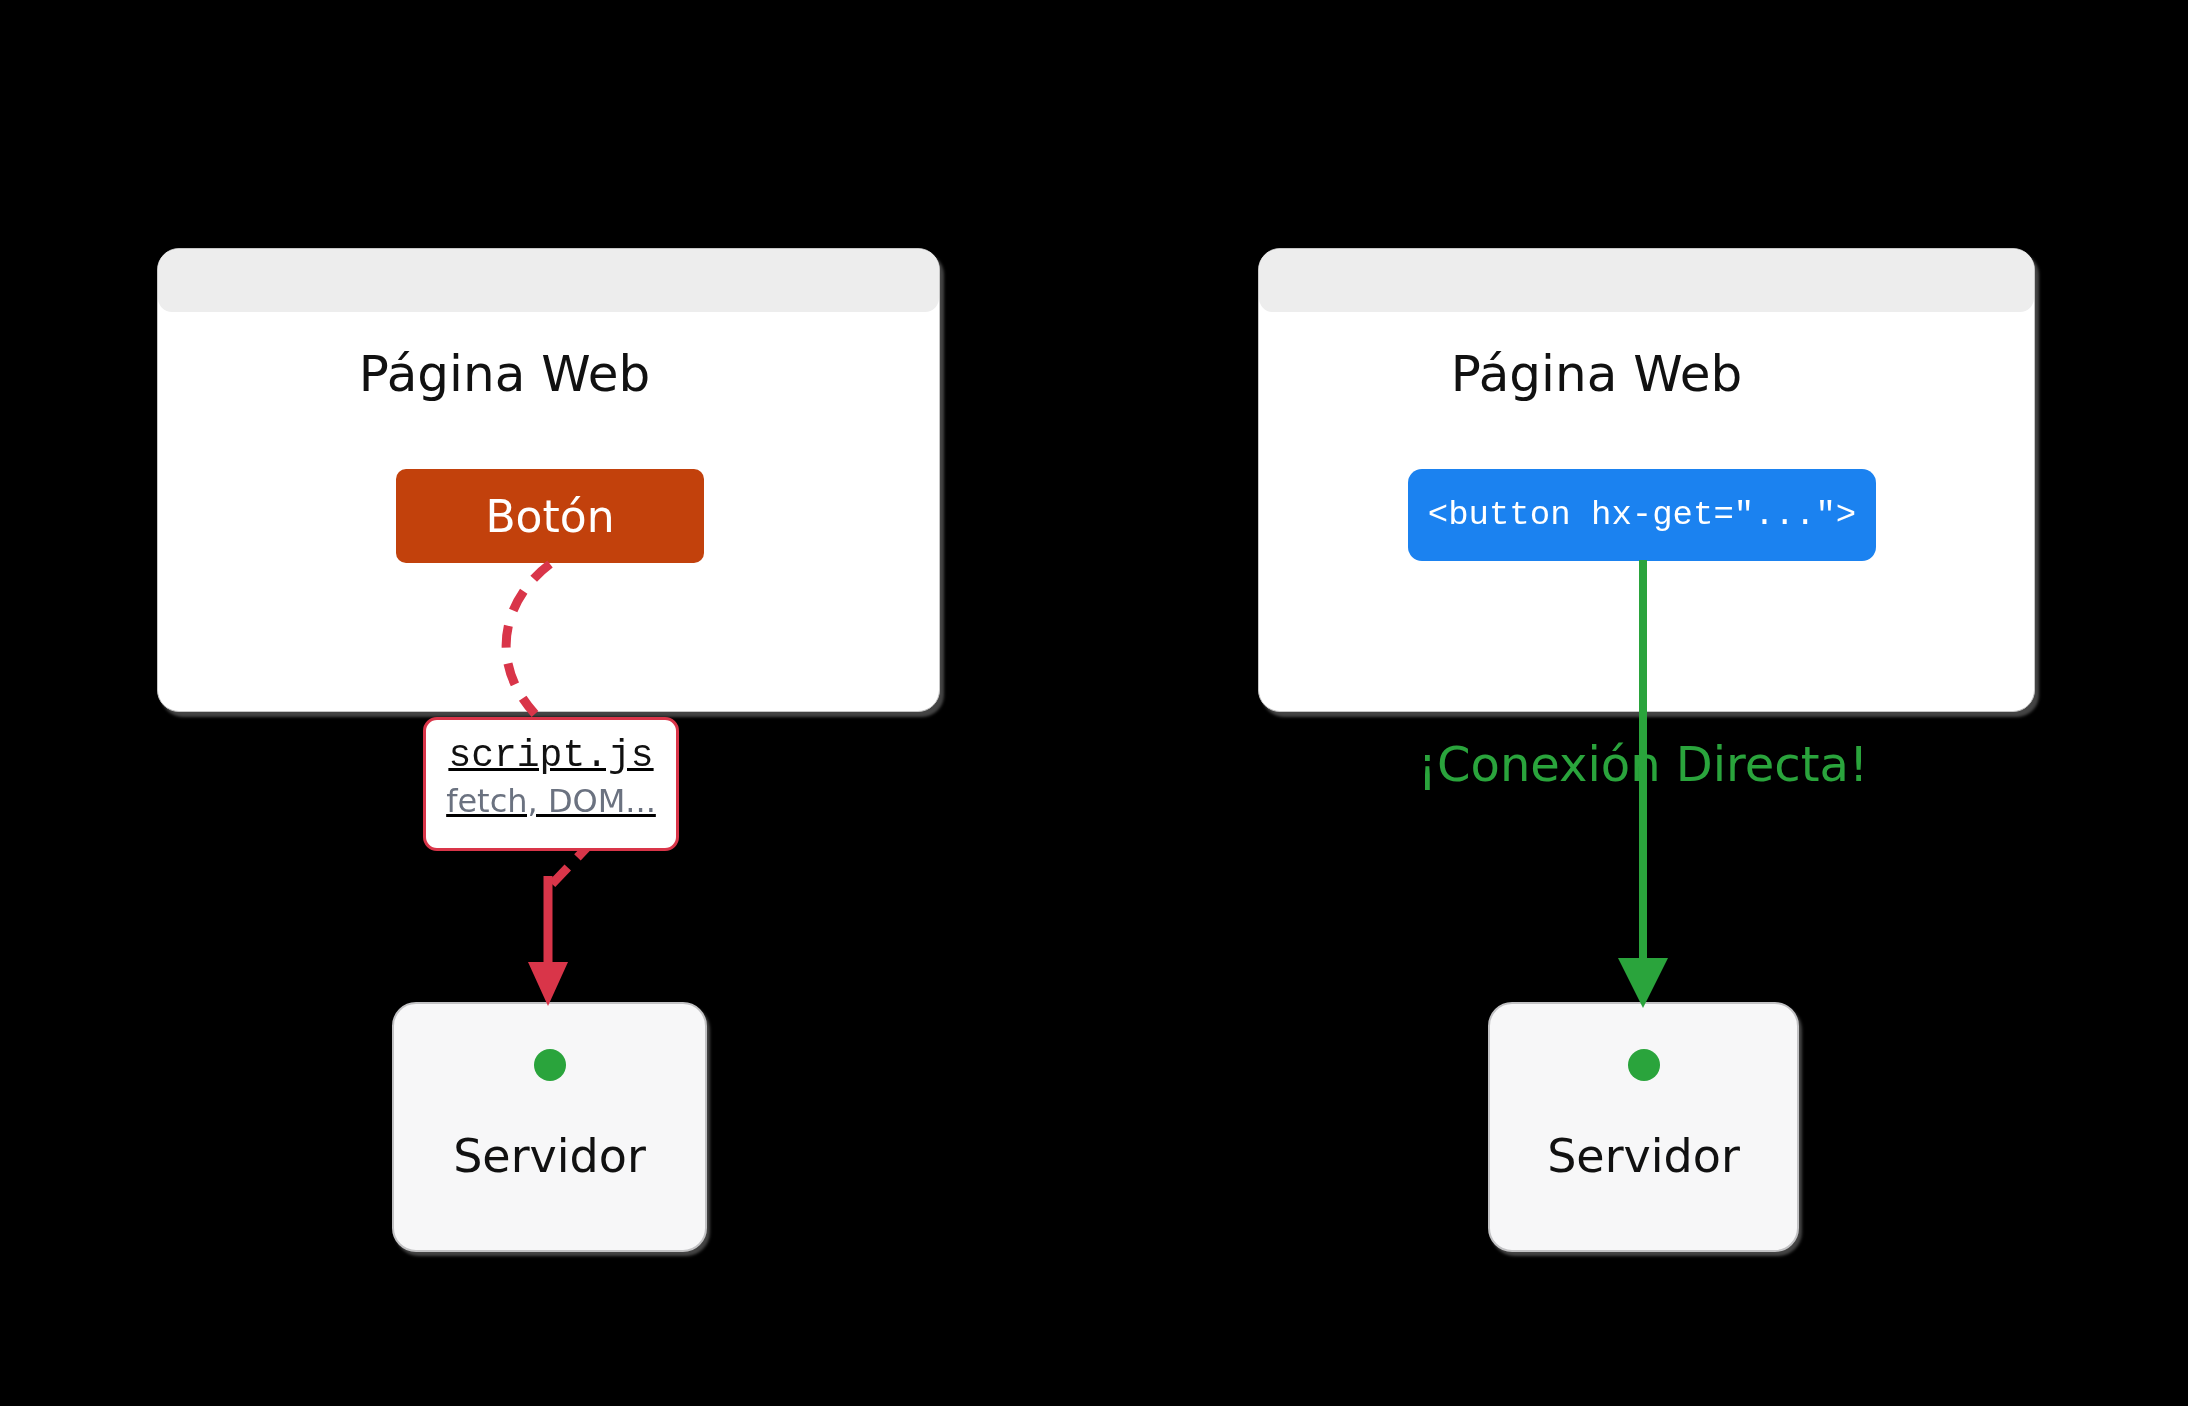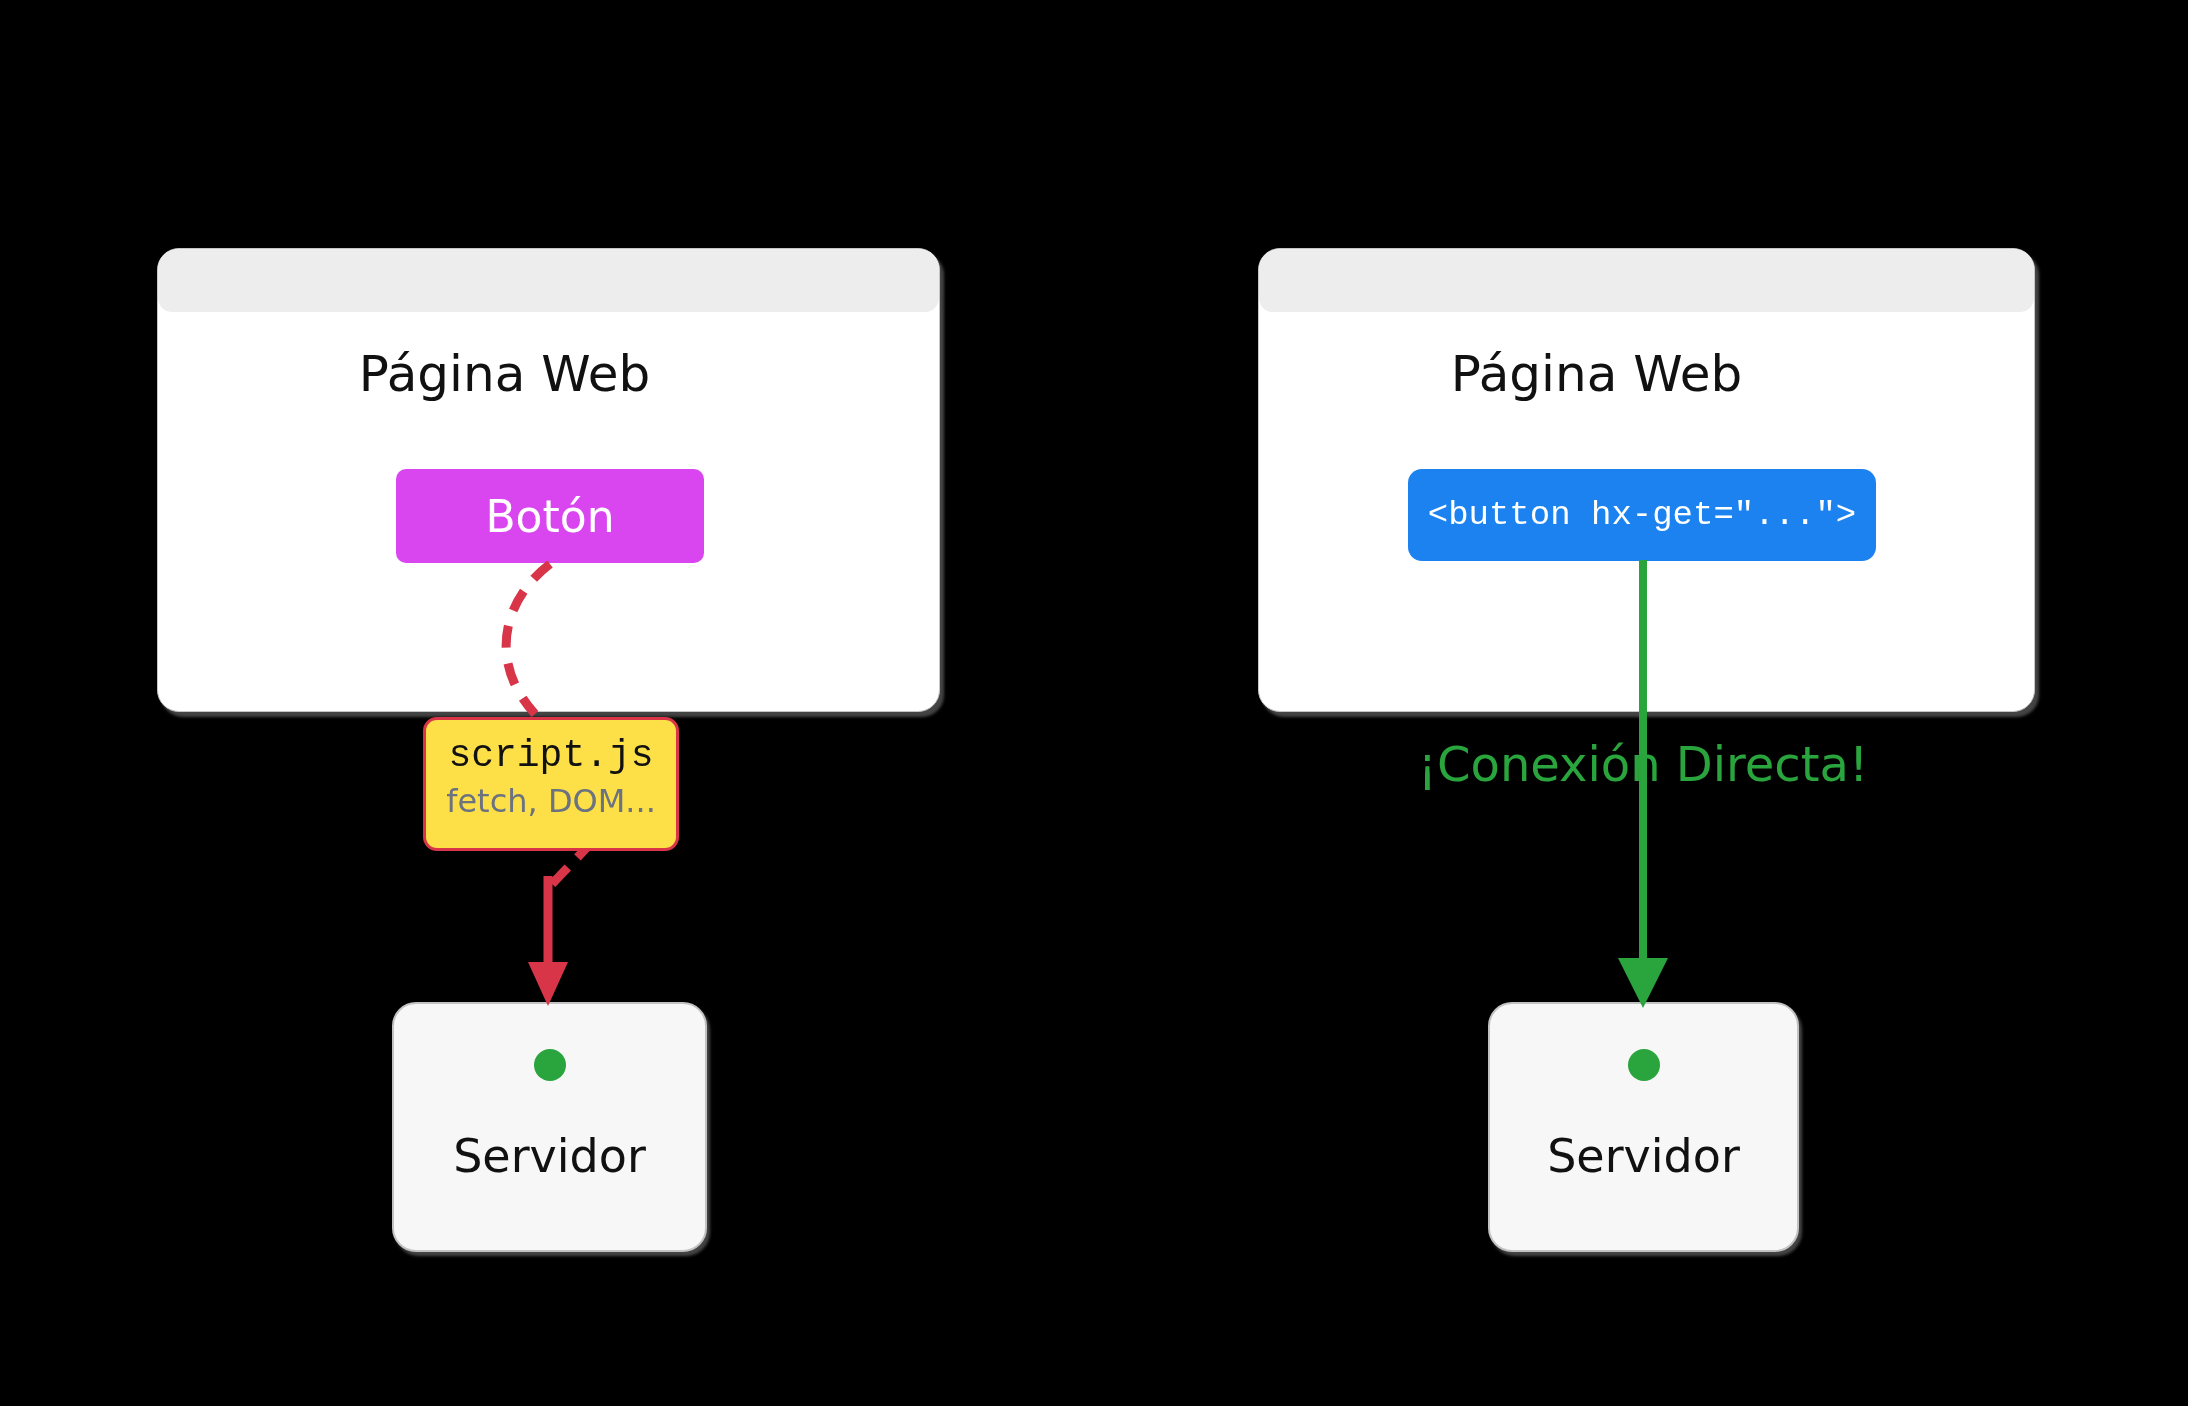--- a/index.html
+++ b/index.html
@@ -43,21 +43,21 @@
     color: #111111;
   }
   #left-card .window-title  { transform: translateX(-44px); }
   #right-card .window-title { transform: translateX(-50px); }
 
   
   .gray-button {
     position: absolute;
     left: 238px; top: 220px;
     width: 308px; height: 94px;
-    background: #d946ef;
+    background: #c2410c;
     border-radius: 10px;
     display: flex; align-items: center; justify-content: center;
     color: #ffffff;
     font-size: 44px;
   }
 
   
   .blue-button {
     position: absolute;
     left: 149px; top: 220px;
@@ -69,25 +69,26 @@
     font-family: "Liberation Mono", "DejaVu Sans Mono", monospace;
     font-size: 34px;
     white-space: nowrap;
   }
 
   
   .script-box {
     position: absolute;
     left: 423px; top: 717px;
     width: 250px; height: 128px;
-    background: #fde047;
+    background: #ffffff;
     border: 3px solid #d93549;
     border-radius: 14px;
     z-index: 15;
     text-align: center;
+    text-decoration: underline;
   }
   .script-box .code {
     margin-top: 14px;
     font-family: "Liberation Mono", "DejaVu Sans Mono", monospace;
     font-size: 38px;
     color: #111111;
     line-height: 1.15;
   }
   .script-box .sub {
     margin-top: 6px;

